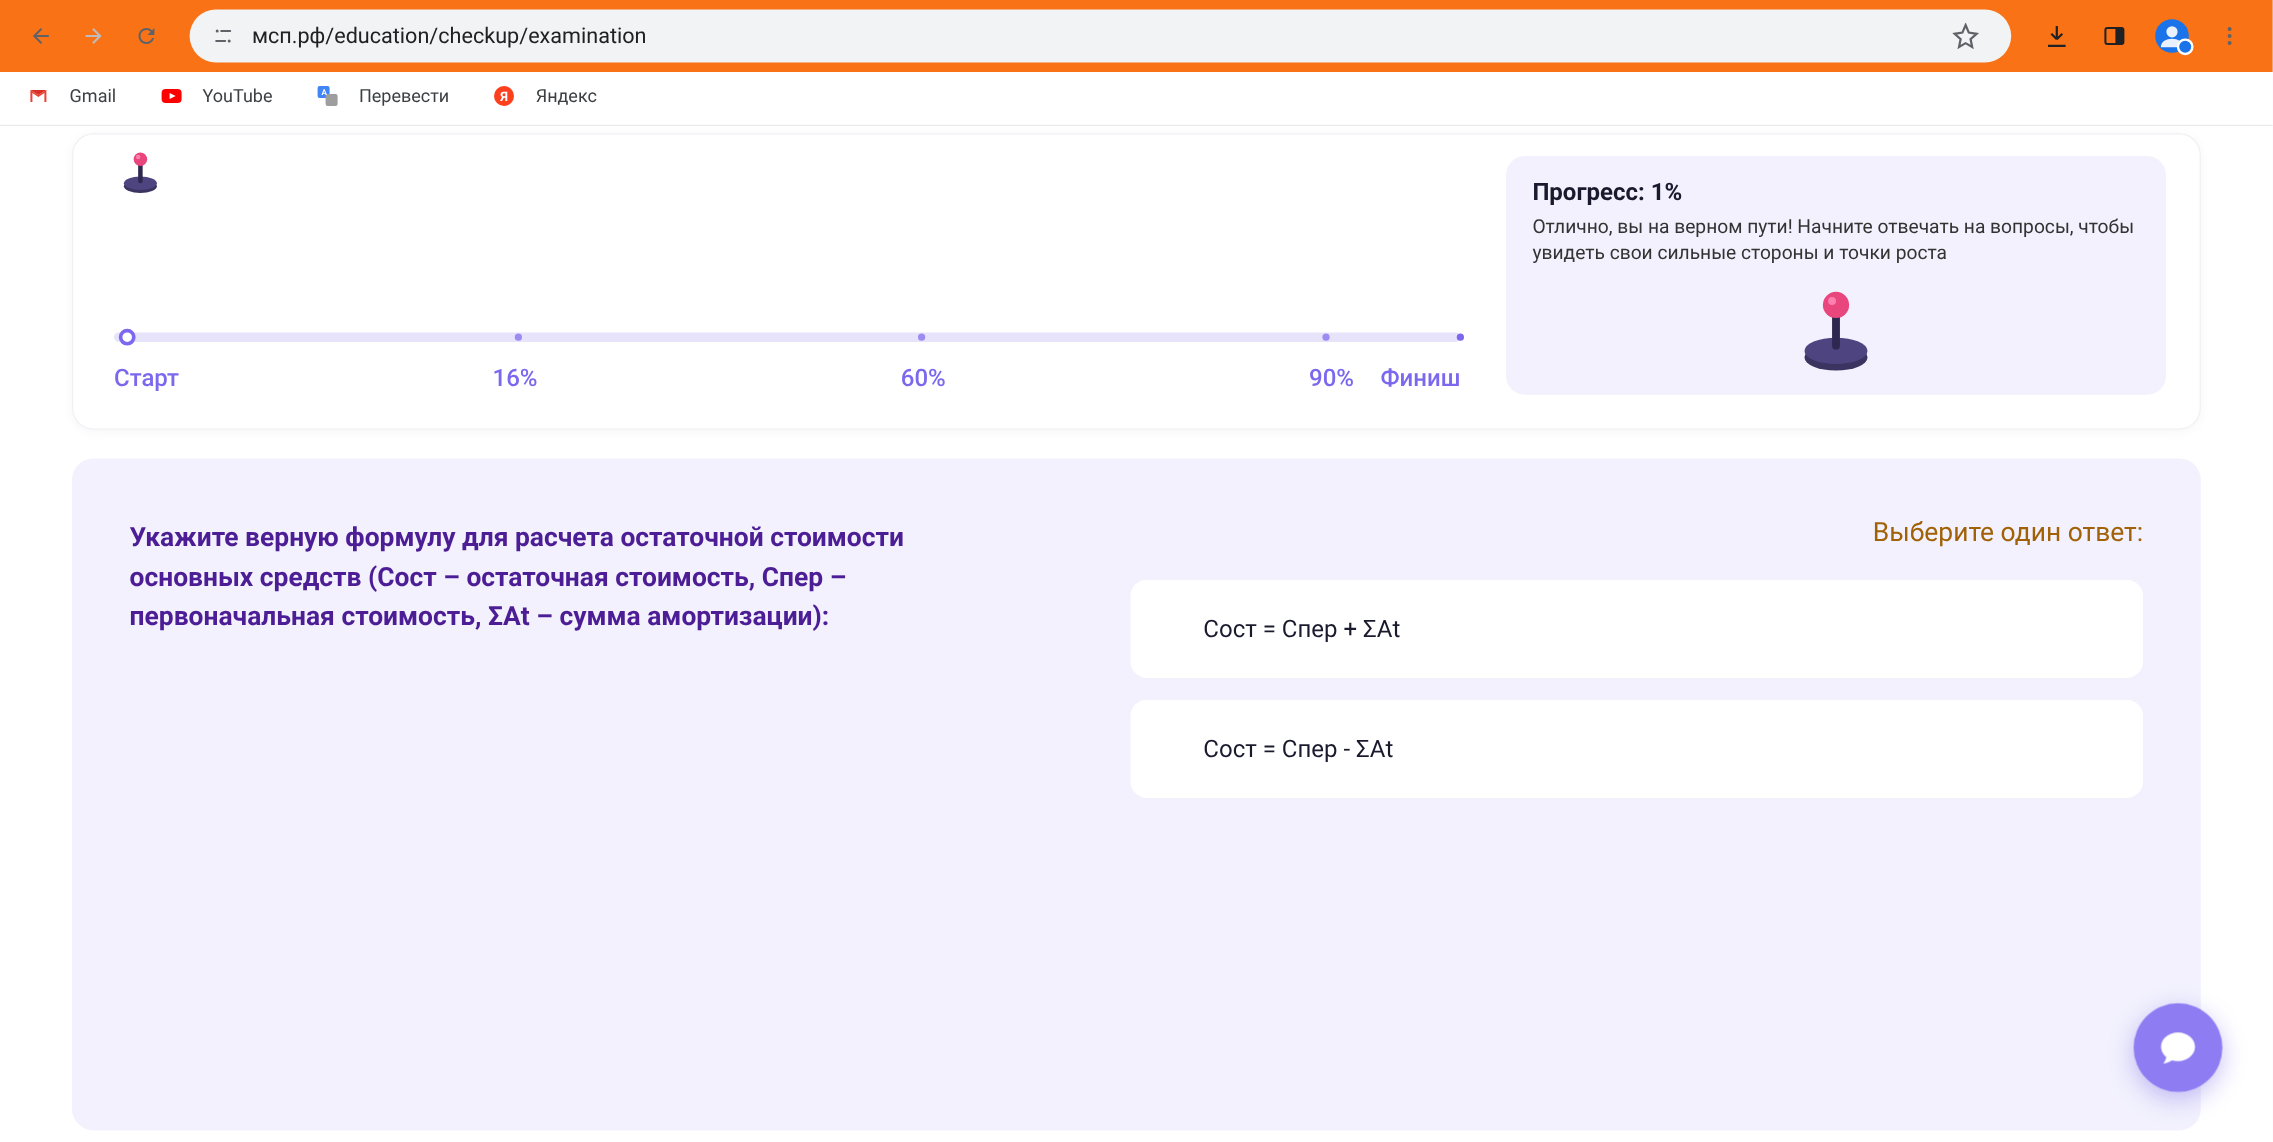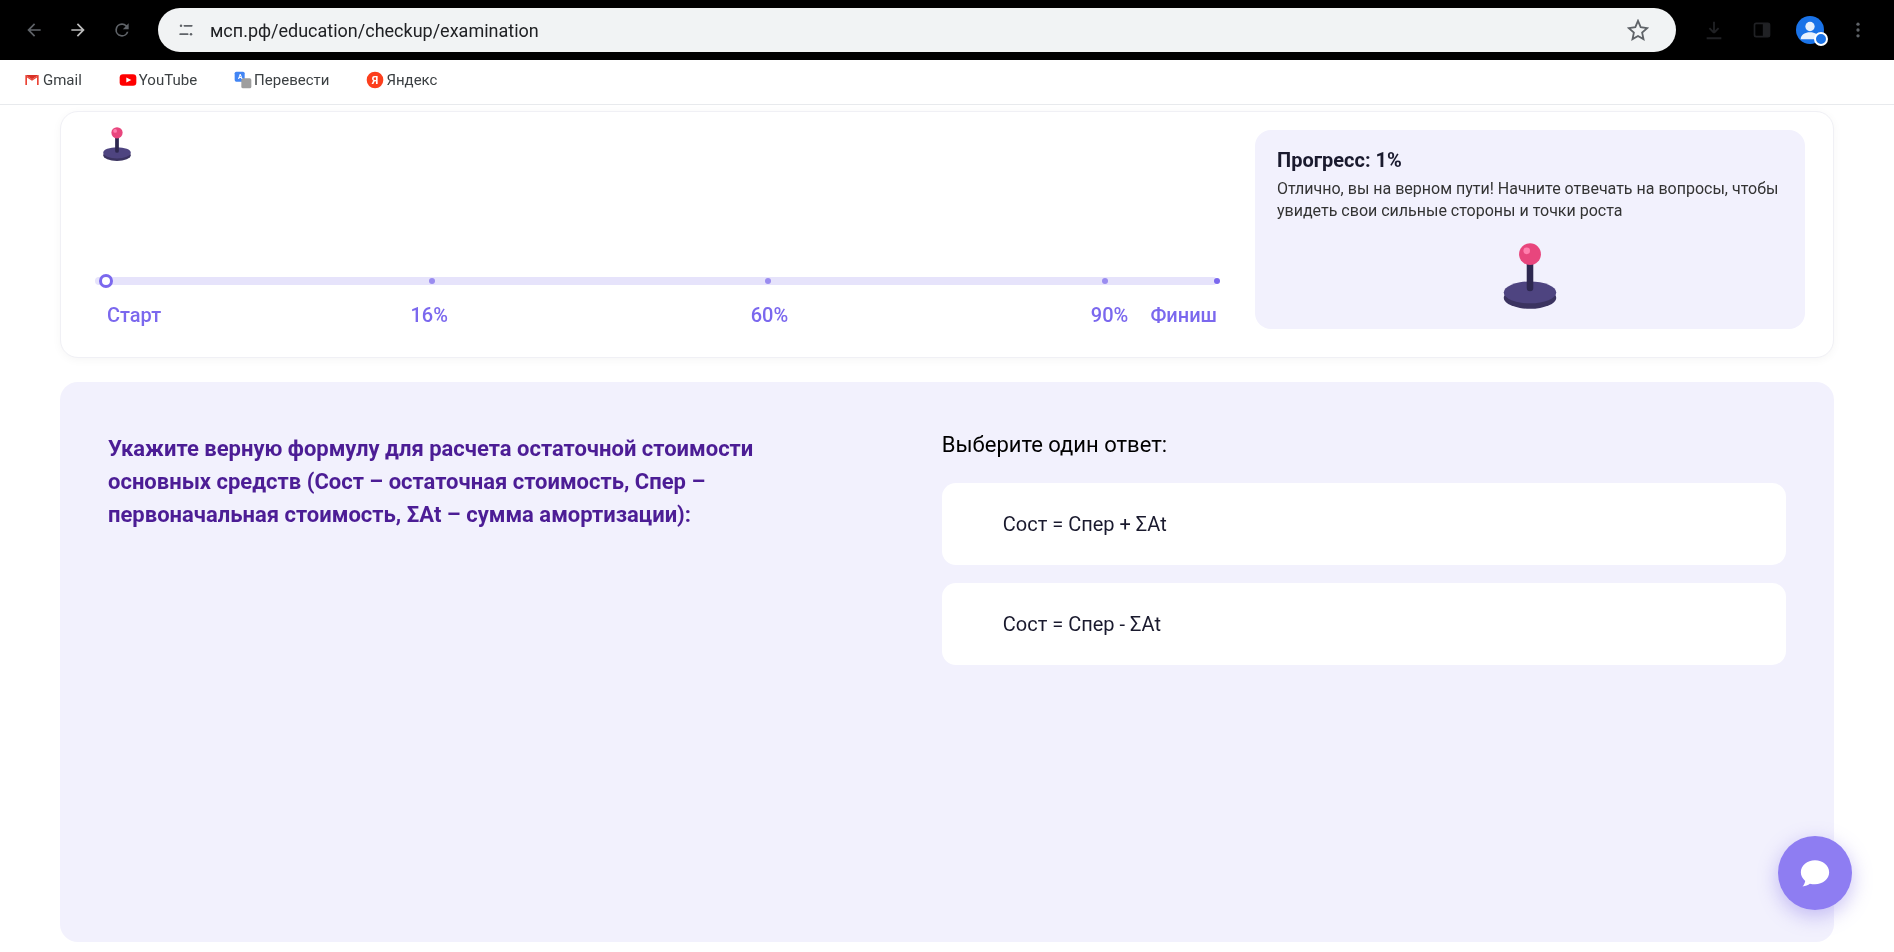--- a/index.html
+++ b/index.html
@@ -10,21 +10,21 @@
     height: 952px;
     overflow: hidden;
   }
 
   
   .browser-toolbar {
     display: flex;
     align-items: center;
     padding: 8px 16px;
     gap: 8px;
-    background: #000000;
+    background: #f97316;
   }
   .nav-btn {
     width: 36px; height: 36px;
     display: flex; align-items: center; justify-content: center;
     border: none; background: transparent; cursor: pointer;
     border-radius: 50%;
   }
   .nav-btn svg { width: 20px; height: 20px; fill: #5f6368; }
   .nav-btn.disabled svg { fill: #bdbdbd; }
   .address-bar {
@@ -59,21 +59,21 @@
 
   
   .bookmarks-bar {
     display: flex;
     align-items: center;
     padding: 6px 16px 10px;
     gap: 24px;
     border-bottom: 1px solid #e8eaed;
   }
   .bookmark {
-    display: flex; align-items: center; gap: 1px;
+    display: flex; align-items: center; gap: 16px;
     font-size: 15px; color: #3c4043; cursor: pointer;
     padding: 4px 6px; border-radius: 6px;
   }
   .bm-icon { width: 20px; height: 20px; display:inline-flex; align-items:center; justify-content:center; }
 
   
   .page {
     padding: 0 60px;
   }
 
@@ -116,21 +116,21 @@
   .progress-dot {
     position:absolute; top:50%; transform:translate(-50%,-50%);
     width:6px; height:6px; border-radius:50%; background:#9a8cf0;
   }
   .progress-dot.end { background:#7b68ee; }
   .progress-labels {
     display:flex; position:relative; margin-top:8px;
     font-size: 20px; color:#7b68ee; font-weight:500;
   }
   .pl-item { position:absolute; transform:translateX(-50%); }
-  .pl-start { position:absolute; left:18px; transform:none;text-align:center; }
+  .pl-start { position:absolute; left:6px; transform:none;text-align:center; }
   .pl-finish { position:absolute; right:6px; transform:none; }
 
   .progress-right {
     width: 550px;
     background: #f2f1fd;
     border-radius: 16px;
     padding: 18px 22px;
     display:flex; gap: 20px; align-items:center;flex-direction:column;
   }
   .progress-text-block { flex:1; }
@@ -151,21 +151,21 @@
     padding: 50px 48px;
   }
   .question-text {
     font-size: 22px; font-weight:700; color:#4c1d95; line-height:1.5;
   }
   .question-right {
     flex: 1;
     padding: 50px 48px;
   }
   .answers-title {
-    font-size: 22px; color:#000000; margin-bottom: 26px;
+    font-size: 22px; color:#a16207; margin-bottom: 26px; text-align: right;
   }
   .answer-option {
     background:#fff;
     border-radius: 14px;
     padding: 28px 60px;
     font-size: 20px; color:#1a1a2e;
     margin-bottom: 18px;
     cursor: pointer;
     border: 1px solid transparent;
   }

